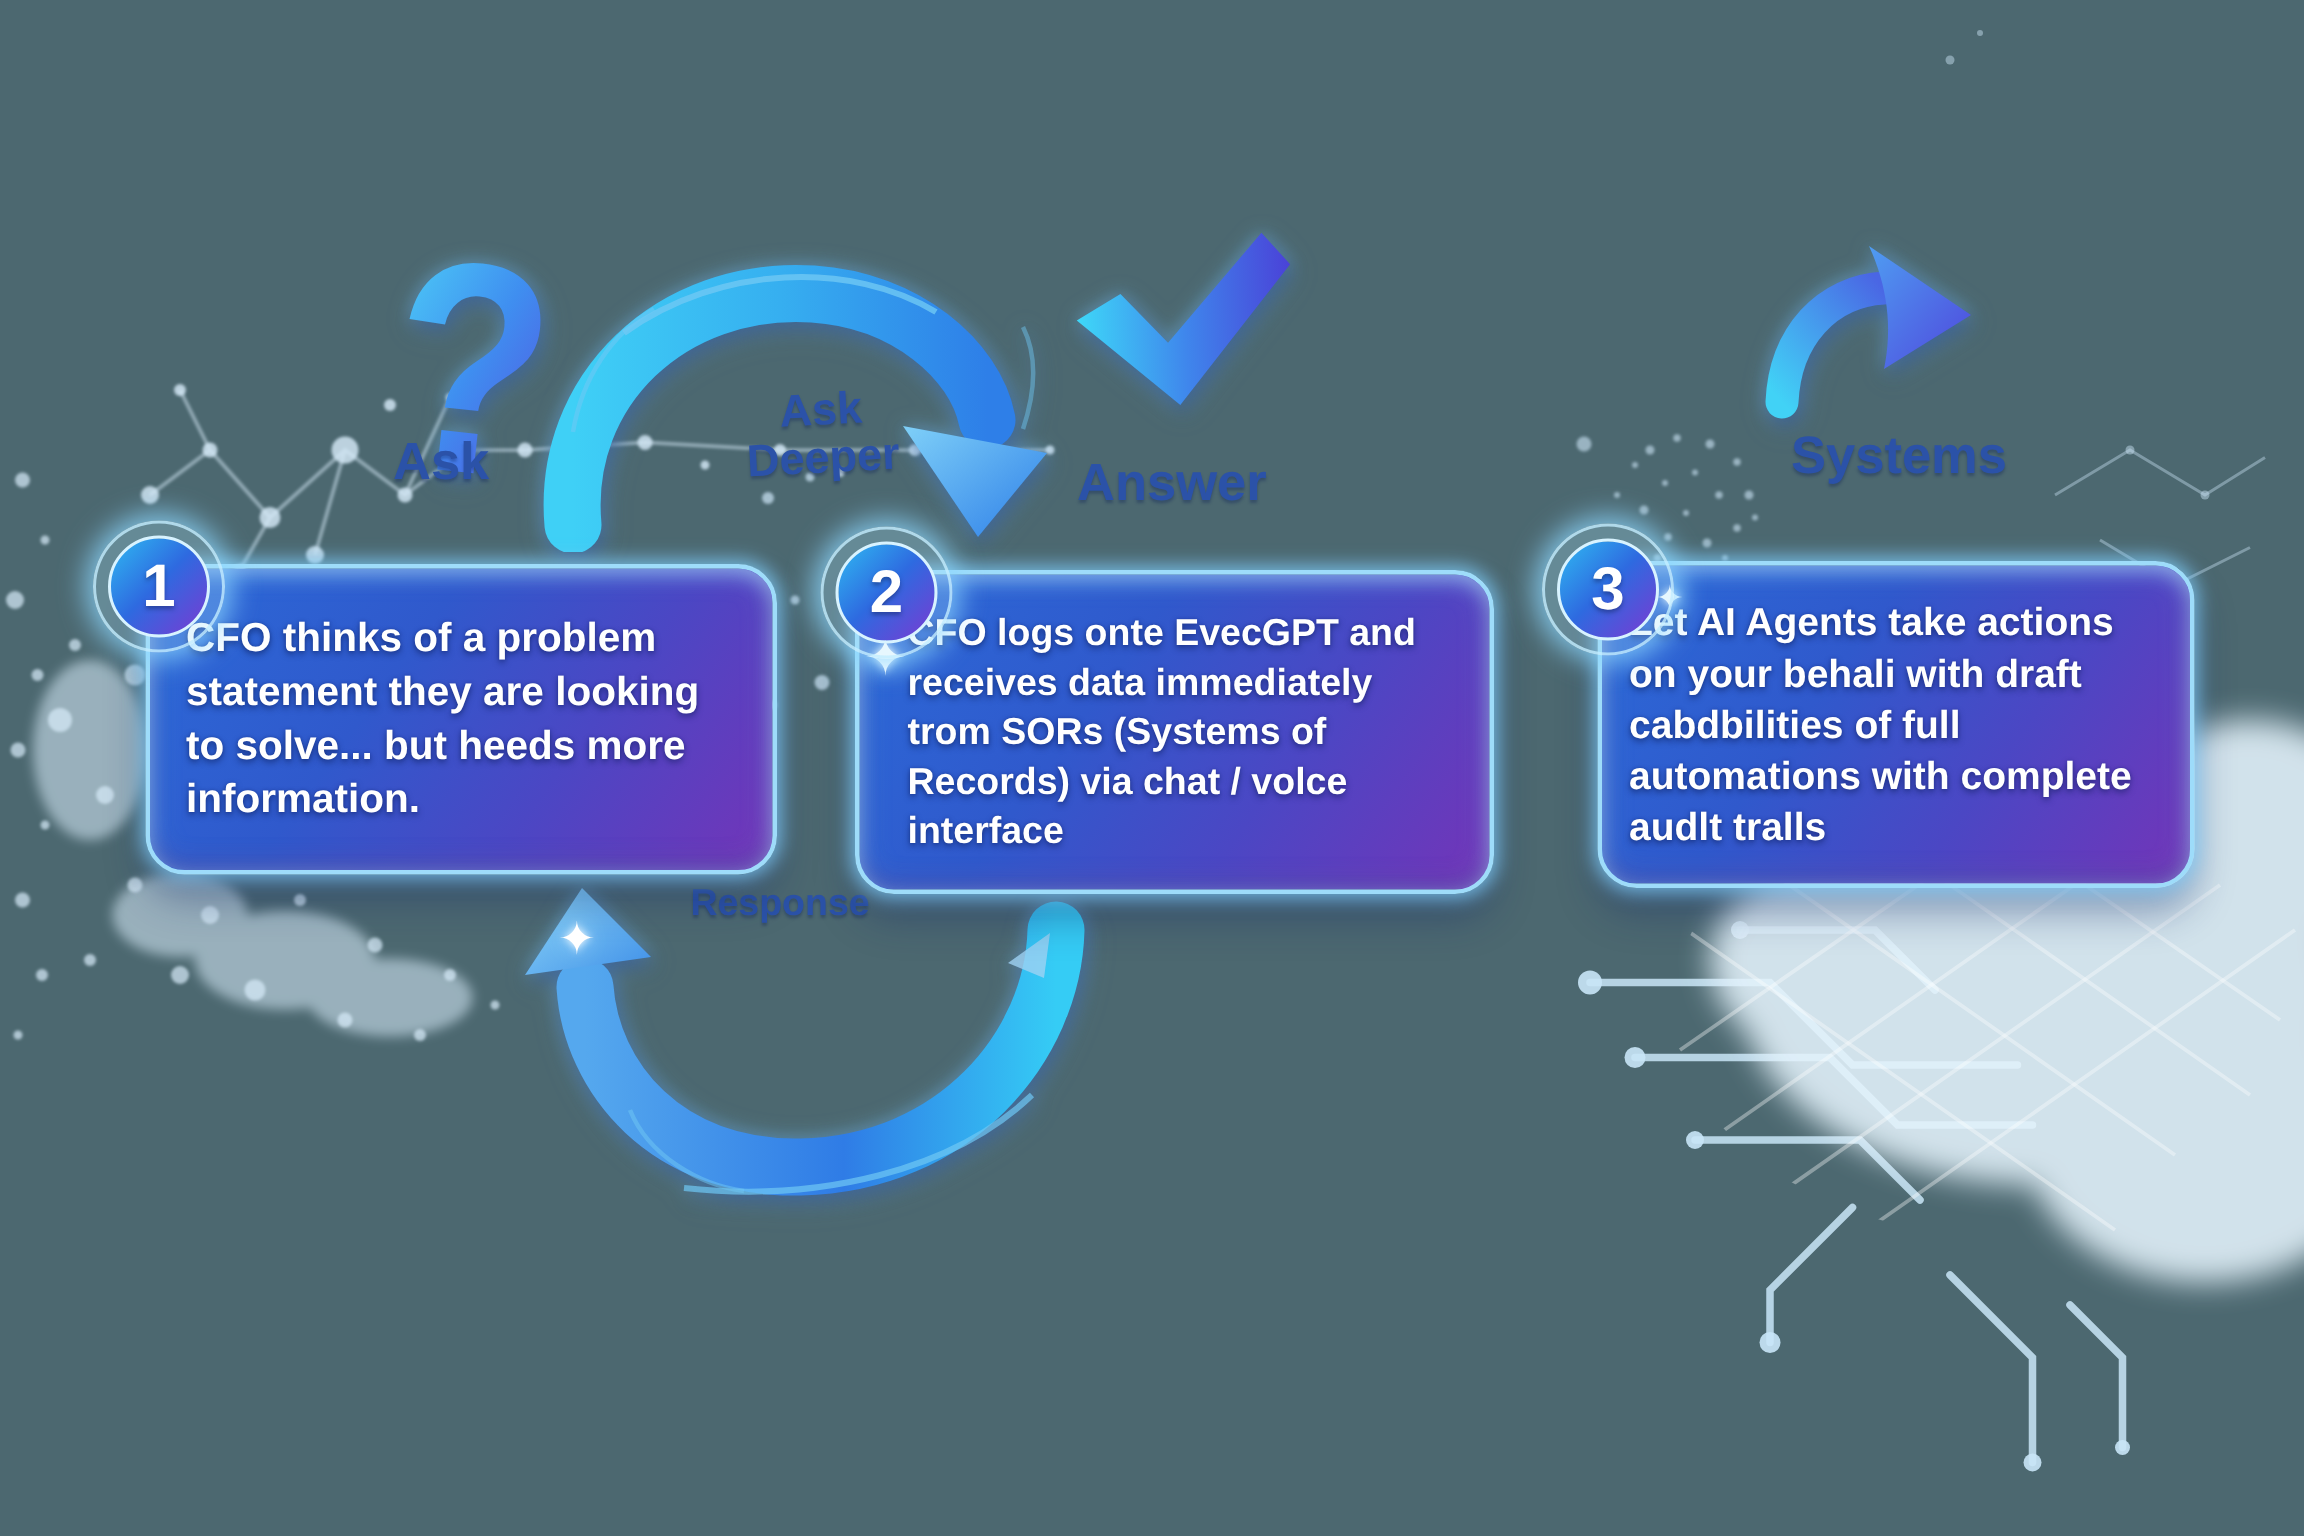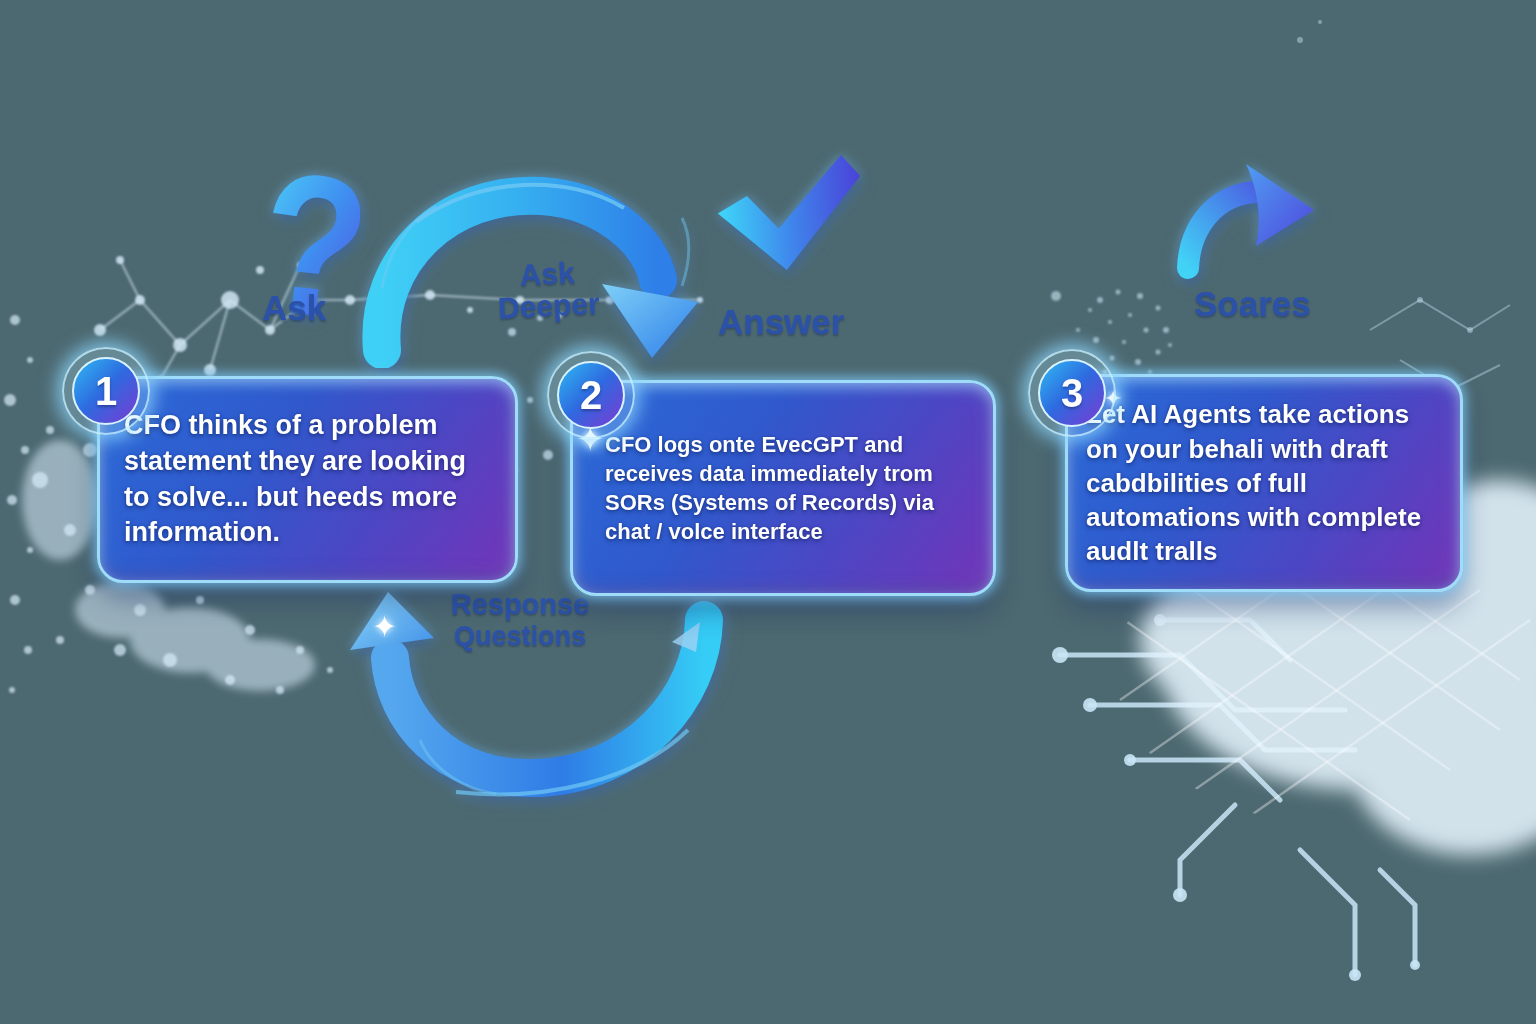--- a/index.html
+++ b/index.html
@@ -270,57 +270,56 @@
           <stop offset="1" stop-color="#4A66E4"></stop>
       </linearGradient>
       <linearGradient id="headC" x1="0" y1="0" x2="1" y2="1">
         <stop offset="0" stop-color="#4F9DF2"></stop>
           <stop offset="1" stop-color="#4F46DC"></stop>
       </linearGradient>
     </defs>
     <path d="M16,116 C18,72 46,42 84,40" fill="none" stroke="url(#arcC)" stroke-width="22" stroke-linecap="round"></path>
     <path d="M74,12 L142,58 L84,94 C90,66 86,38 74,12 Z" fill="url(#headC)"></path>
   </svg>
-  <div class="flow-label" style="left:1194px;top:284px;font-size:35px">Soares</div>
+  <div class="flow-label" style="left:1194px;top:284px;font-size:35px">Systems</div>
 
   <svg class="abs icon-shadow" style="left:336px;top:580px" width="400" height="225" viewBox="0 0 400 225">
     <defs>
       <linearGradient id="arcB" x1="1" y1="0" x2="0" y2="0">
         <stop offset="0" stop-color="#35CCF5"></stop>
           <stop offset="0.45" stop-color="#2F7CE6"></stop>
           <stop offset="1" stop-color="#55A8EE"></stop>
       </linearGradient>
       <linearGradient id="headB" x1="0" y1="0" x2="1" y2="1">
         <stop offset="0" stop-color="#8FD8F8"></stop>
           <stop offset="1" stop-color="#3F8FE8"></stop>
       </linearGradient>
     </defs>
     <path d="M368,40 C366,118 300,196 198,198 C108,200 58,138 54,78" fill="none" stroke="url(#arcB)" stroke-width="38" stroke-linecap="round"></path>
     <path d="M120,212 C210,222 300,200 352,150" fill="none" stroke="#6FC8F4" stroke-width="4" opacity="0.7"></path>
     <path d="M84,160 C96,190 130,210 160,214" fill="none" stroke="#6FC8F4" stroke-width="3" opacity="0.5"></path>
     <polygon points="14,70 98,58 52,12" fill="url(#headB)"></polygon>
     <polygon points="336,62 364,42 360,72" fill="#9FD2F2" opacity="0.8"></polygon>
   </svg>
   <div class="multi-label" style="left:415px;top:588px;width:210px;font-size:27px;line-height:1.15">
-    <div style="font-size:29px">Response</div>
-    <div>Questions</div>
+    <div style="font-size:25px">Response</div>
   </div>
 
   <section class="step-card" style="left:97px;top:376px;width:415px;height:201px">
     <div class="badge" style="left:-38px;top:-32px">
       <div class="badge-inner">1</div>
     </div>
     <p class="card-text" style="font-size:27px;padding:14px 24px">CFO thinks of a problem statement they are looking to solve...  but heeds more information.</p>
   </section>
 
   <section class="step-card" style="left:570px;top:380px;width:420px;height:210px">
     <div class="badge" style="left:-26px;top:-32px">
       <div class="badge-inner">2</div>
     </div>
-    <p class="card-text" style="font-size:22px;padding:10px 32px">CFO logs onte EvecGPT and receives data immediately trom SORs (Systems of Records) via chat / volce interface</p>
+    <p class="card-text" style="font-size:25px;padding:10px 32px">CFO logs onte EvecGPT and receives data immediately trom SORs (Systems of Records) via chat / volce interface</p>
   </section>
 
   <section class="step-card" style="left:1065px;top:374px;width:392px;height:212px">
     <div class="badge" style="left:-40px;top:-28px">
       <div class="badge-inner">3</div>
     </div>
     <p class="card-text" style="font-size:26px;padding:10px 18px">Let AI Agents take actions on your behali with draft cabdbilities of full automations with complete audlt tralls</p>
   </section>
 
   <span class="sparkle" style="left:576px;top:422px;font-size:34px">✦</span>

